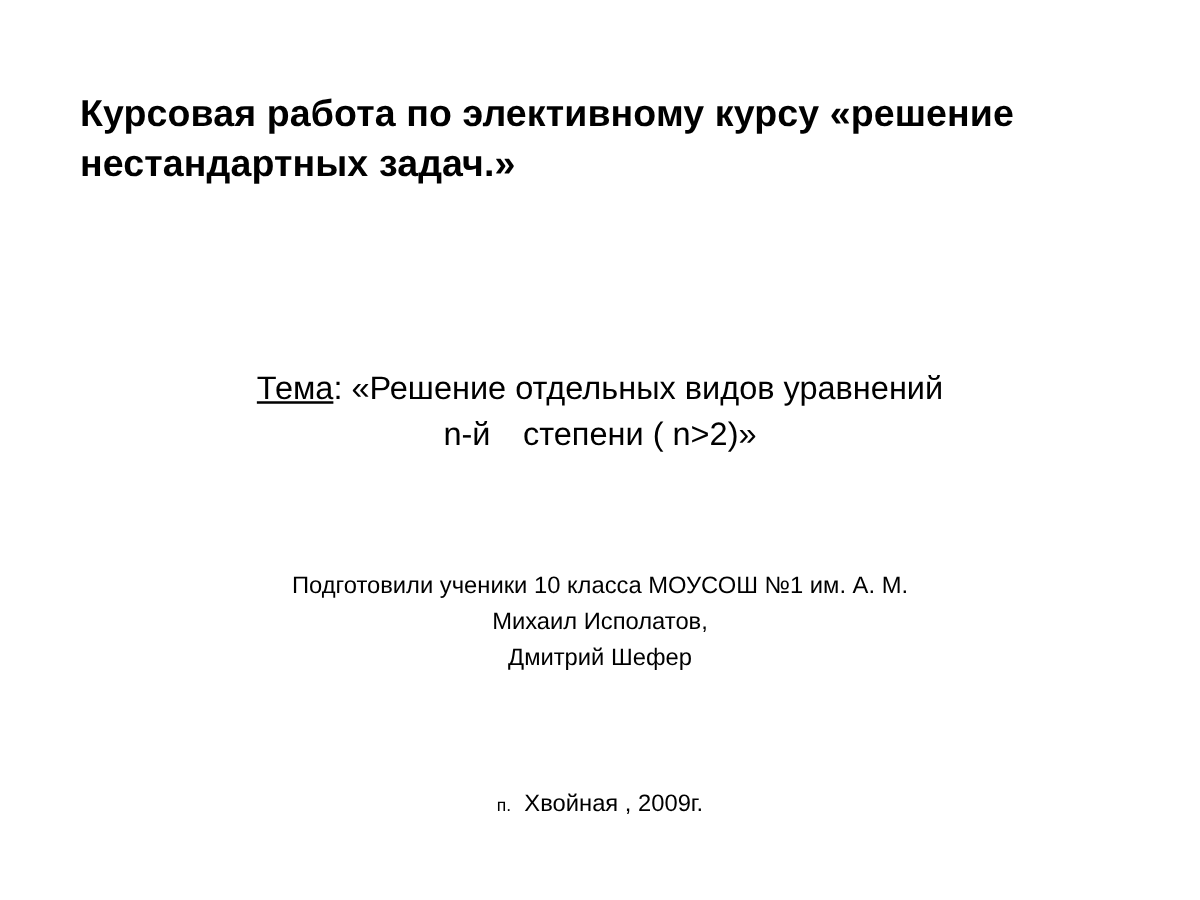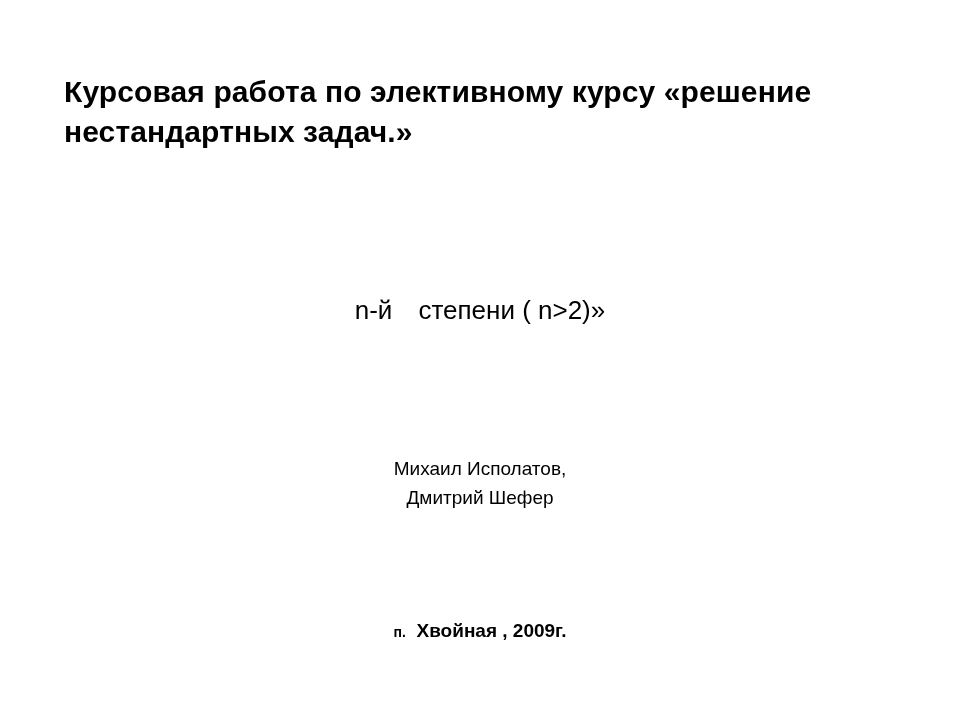--- a/index.html
+++ b/index.html
@@ -75,41 +75,42 @@
   .place-block {
     position: absolute;
     left: 60px;
     top: 617px;
     width: 840px;
     text-align: center;
   }
   .place-line {
     font-size: 19px;
     line-height: 1.5;
-    margin: 0;
-    font-weight: bold;
+    margin: 13px;
   }
   .place-prefix {
     font-size: 14px;
   }
 </style>
 </head>
 <body>
 
 <div class="slide">
 
   <div class="title-block">
     <h1 class="slide-title">Курсовая работа по элективному курсу «решение нестандартных задач.»</h1>
   </div>
 
   <div class="topic-block">
+    <p class="topic-line1"><span class="topic-label">Тема</span><span>:  «Решение отдельных видов уравнений</span></p>
     <p class="topic-line2"><span>n-й</span><span class="gap-wide"></span><span>степени ( n&gt;2)»</span></p>
   </div>
 
   <div class="authors-block">
+    <p class="authors-line">Подготовили ученики 10 класса МОУСОШ №1 им. А. М.</p>
     <p class="authors-line">Михаил Исполатов,</p>
     <p class="authors-line">Дмитрий Шефер</p>
   </div>
 
   <div class="place-block">
     <p class="place-line"><span class="place-prefix">п.</span>&nbsp;&nbsp;<span>Хвойная , 2009г.</span></p>
   </div>
 
 </div>
 

